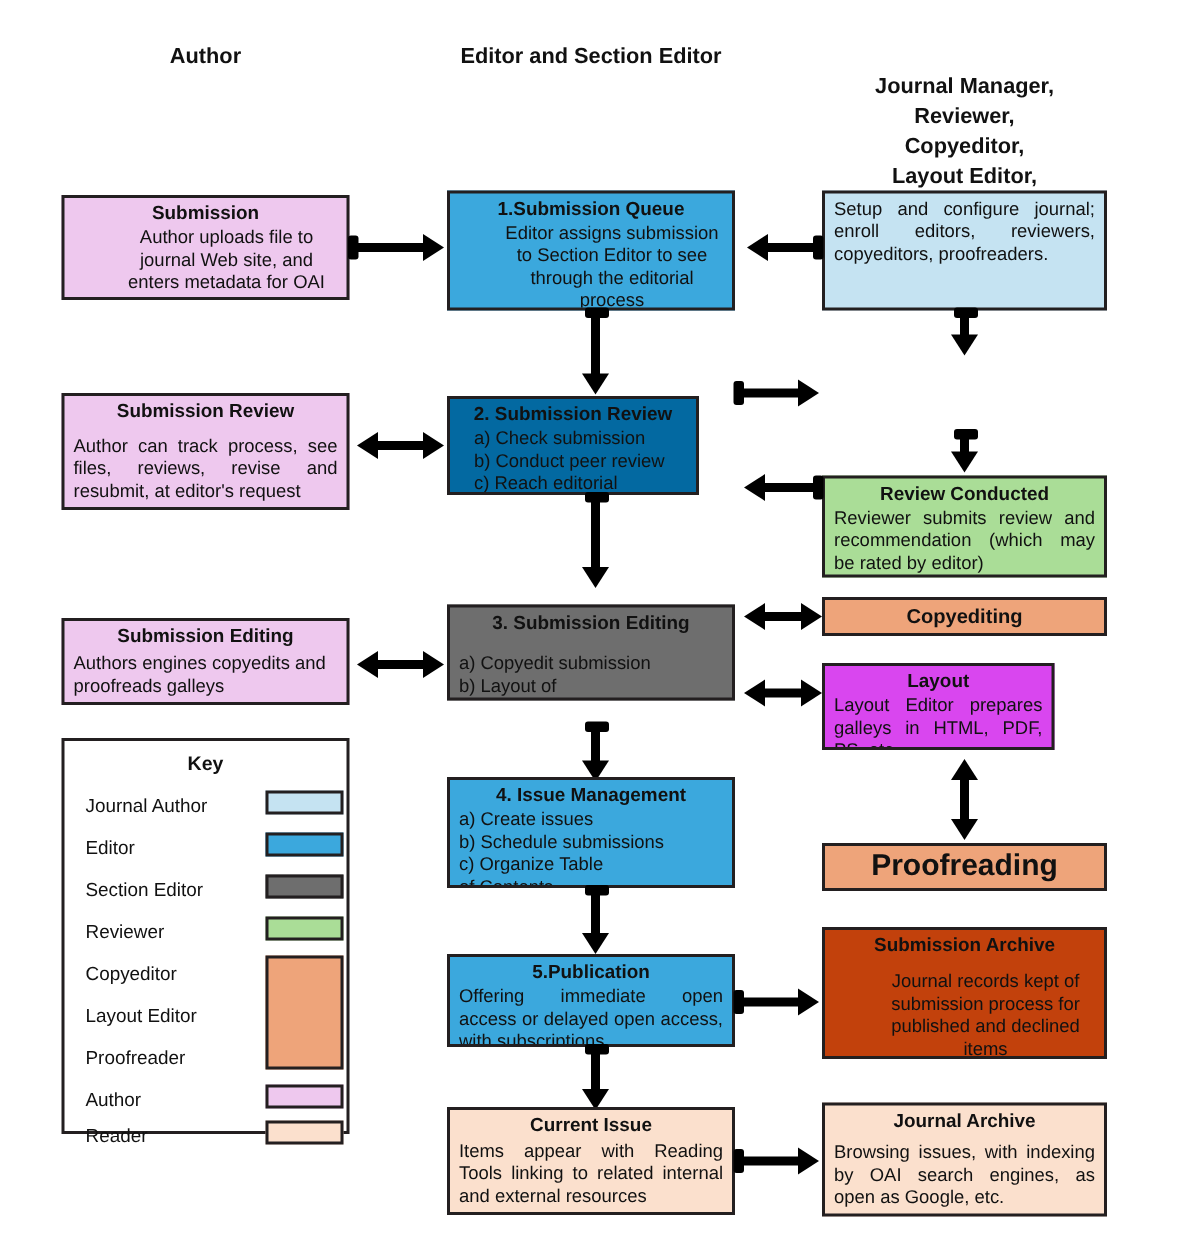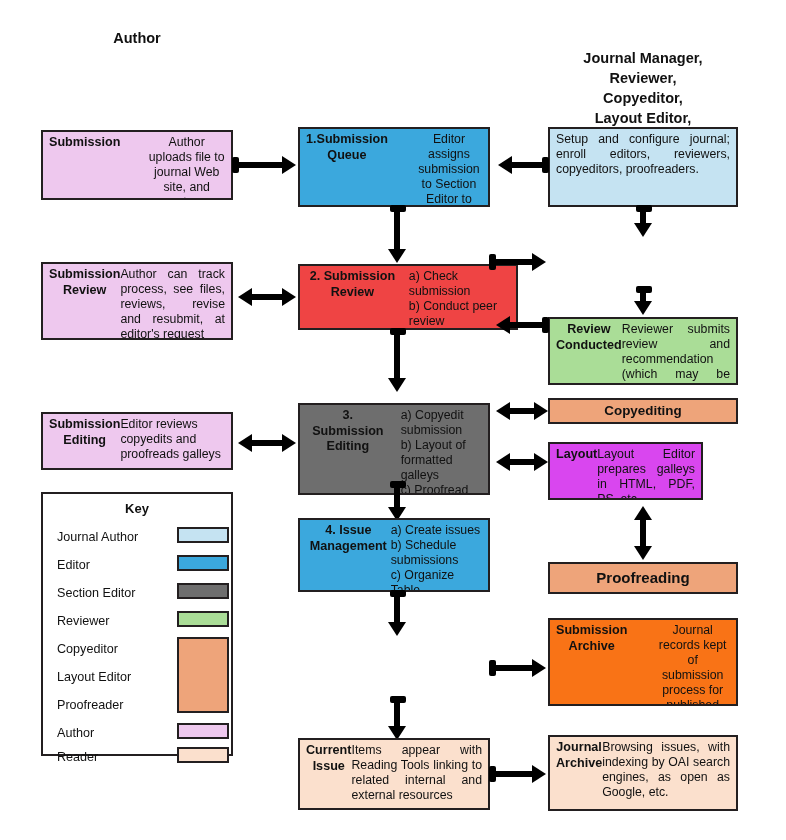--- a/index.html
+++ b/index.html
@@ -13,21 +13,21 @@
   .box{position:absolute;border:2px solid #231f20;box-sizing:border-box;
        padding:3px 6px;overflow:hidden;}
   .box .ttl{display:block;font-weight:bold;text-align:center;font-size:12.6px;
             line-height:15.5px;}
   .box .bdy{display:block;font-size:12.3px;line-height:15px;}
   .bdy.just{text-align:justify;text-align-last:left;}
   .bdy.ctr{text-align:center;margin-left:28px;}
   .bdy.left{text-align:left;}
   .box.ctrall{display:flex;align-items:center;justify-content:center;}
   .box.ctrall .ttl{font-size:13.4px;}
-  .box.midall{display:flex;justify-content:space-between;}
+  .box.midall{display:flex;flex-direction:column;justify-content:space-between;}
 
   
   .arw{position:absolute;background:#000;}
   .hbar{height:6px;}
   .vbar{width:6px;}
   .head{position:absolute;width:0;height:0;}
   .head.r{border-top:9px solid transparent;border-bottom:9px solid transparent;border-left:14px solid #000;}
   .head.l{border-top:9px solid transparent;border-bottom:9px solid transparent;border-right:14px solid #000;}
   .head.d{border-left:9px solid transparent;border-right:9px solid transparent;border-top:14px solid #000;}
   .head.u{border-left:9px solid transparent;border-right:9px solid transparent;border-bottom:14px solid #000;}
@@ -43,20 +43,23 @@
   .ksw{position:absolute;border:2px solid #231f20;box-sizing:border-box;}
 </style>
 </head>
 <body>
 
 <div id="stage">
 
   <div class="col-head" style="left:41px;top:28px;width:192px;">
     <span>Author</span>
   </div>
+  <div class="col-head" style="left:280px;top:28px;width:228px;">
+    <span>Editor and Section Editor</span>
+  </div>
   <div class="col-head" style="left:540px;top:28px;width:206px;white-space:pre-line;">
     <span>Journal Manager,
 Reviewer,
 Copyeditor,
 Layout Editor,
 and Proofreader</span>
   </div>
 
   <div class="box midall" style="left:41px;top:130px;width:192px;height:70px;background:#eec8ee;">
     <span class="ttl">Submission</span>
@@ -91,21 +94,21 @@
     <div class="tail h" style="left:636px;top:205px;"></div>
     <div class="arw vbar" style="left:640px;top:209px;height:18px;"></div>
     <div class="head d" style="left:634px;top:223px;"></div>
   </div>
 
   <div class="box midall" style="left:41px;top:262px;width:192px;height:78px;background:#eec8ee;">
     <span class="ttl">Submission Review</span>
     <span class="bdy just">Author can track process, see files, reviews, revise and resubmit, at editor's request</span>
   </div>
 
-  <div class="box midall" style="left:298px;top:264px;width:220px;height:66px;background:#ef4444;">
+  <div class="box midall" style="left:298px;top:264px;width:168px;height:66px;background:#0369a1;">
     <span class="ttl">2. Submission Review</span>
     <span class="bdy left" style="white-space:pre-line;margin-left:10px;">a) Check submission
 b) Conduct peer review
 c) Reach editorial decision</span>
   </div>
 
 
   <div class="box midall" style="left:548px;top:317px;width:190px;height:68px;background:#aadd97;">
     <span class="ttl">Review Conducted</span>
     <span class="bdy just">Reviewer submits review and recommendation (which may be rated by editor)</span>
@@ -132,42 +135,42 @@
     <div class="head d" style="left:634px;top:301px;"></div>
   </div>
   <div>
     <div class="tail h" style="left:390px;top:328px;"></div>
     <div class="arw vbar" style="left:394px;top:332px;height:48px;"></div>
     <div class="head d" style="left:388px;top:378px;"></div>
   </div>
 
   <div class="box midall" style="left:41px;top:412px;width:192px;height:58px;background:#eec8ee;">
     <span class="ttl">Submission Editing</span>
-    <span class="bdy left">Editor reviews copyedits and proofreads galleys</span>
-  </div>
-
-  <div class="box midall" style="left:298px;top:403px;width:192px;height:92px;background:#6e6e6e;gap:11px;">
+    <span class="bdy left">Authors engines copyedits and proofreads galleys</span>
+  </div>
+
+  <div class="box midall" style="left:298px;top:403px;width:192px;height:64px;background:#6e6e6e;gap:11px;">
     <span class="ttl">3. Submission Editing</span>
     <span class="bdy left" style="white-space:pre-line;">a) Copyedit submission
 b) Layout of
 formatted galleys
 c) Proofread galleys</span>
   </div>
 
   <div class="box ctrall" style="left:548px;top:398px;width:190px;height:26px;background:#eea47a;">
     <span class="ttl">Copyediting</span>
   </div>
 
   <div class="box midall" style="left:548px;top:442px;width:155px;height:58px;background:#d946ef;">
     <span class="ttl">Layout</span>
     <span class="bdy just">Layout Editor prepares galleys in HTML, PDF, PS, etc.</span>
   </div>
 
   <div class="box ctrall" style="left:548px;top:562px;width:190px;height:32px;background:#eea47a;">
-    <span class="ttl" style="font-size:15px;">Proofreading</span>
+    <span class="ttl" style="font-size:20px;">Proofreading</span>
   </div>
 
   <div>
     <div class="head l" style="left:238px;top:434px;"></div>
     <div class="arw hbar" style="left:250px;top:440px;width:32px;"></div>
     <div class="head r" style="left:282px;top:434px;"></div>
   </div>
   <div>
     <div class="head l" style="left:496px;top:402px;"></div>
     <div class="arw hbar" style="left:508px;top:408px;width:26px;"></div>
@@ -196,22 +199,26 @@
 c) Organize Table
 of Contents</span>
   </div>
 
   <div>
     <div class="tail h" style="left:390px;top:590px;"></div>
     <div class="arw vbar" style="left:394px;top:594px;height:30px;"></div>
     <div class="head d" style="left:388px;top:622px;"></div>
   </div>
 
-
-  <div class="box midall" style="left:548px;top:618px;width:190px;height:88px;background:#f97316;">
+  <div class="box midall" style="left:298px;top:636px;width:192px;height:62px;background:#3ba8dd;">
+    <span class="ttl">5.Publication</span>
+    <span class="bdy just">Offering immediate open access or delayed open access, with subscriptions</span>
+  </div>
+
+  <div class="box midall" style="left:548px;top:618px;width:190px;height:88px;background:#c2410c;">
     <span class="ttl" style="margin-bottom:8px;">Submission Archive</span>
     <span class="bdy ctr">Journal records kept of submission process for published and declined items</span>
   </div>
 
   <div>
     <div class="tail v" style="left:489px;top:660px;"></div>
     <div class="arw hbar" style="left:493px;top:665px;width:39px;"></div>
     <div class="head r" style="left:532px;top:659px;"></div>
   </div>
   <div>

